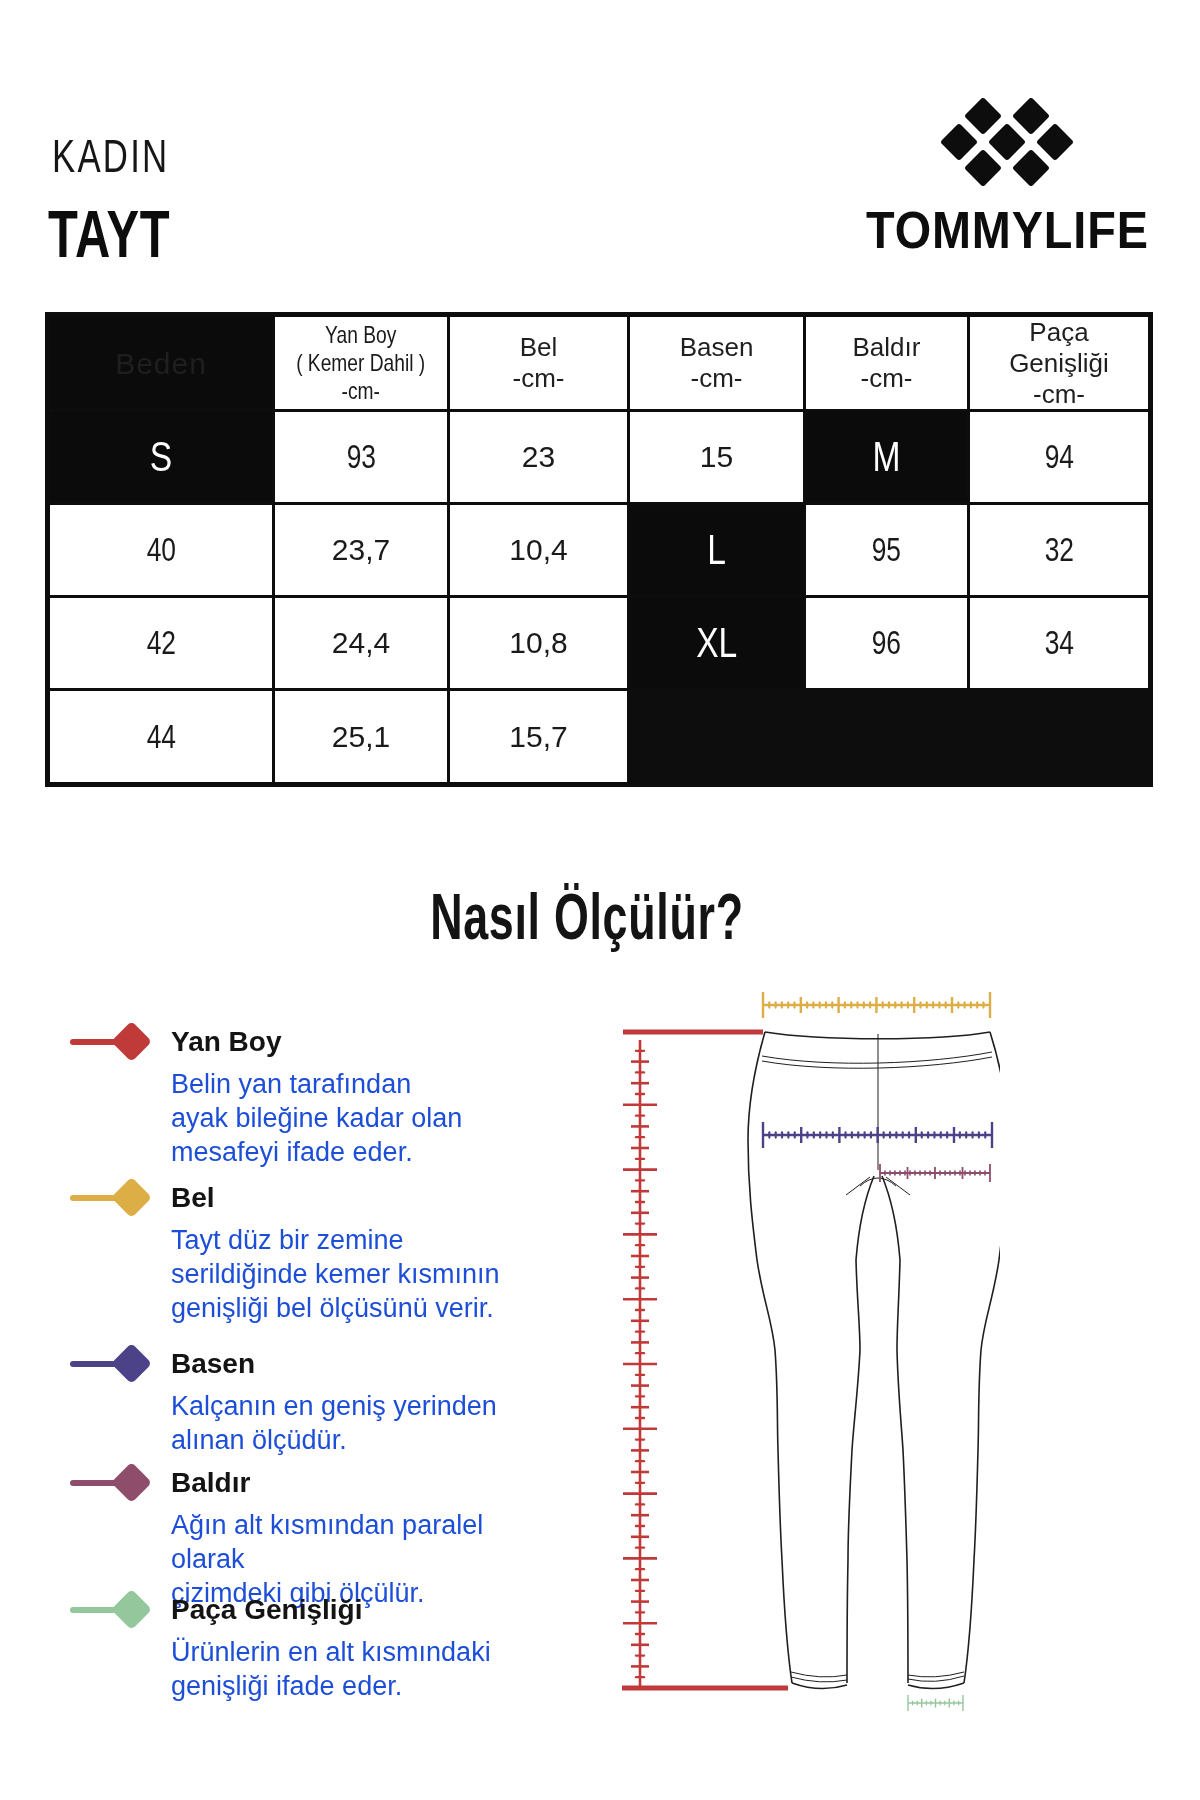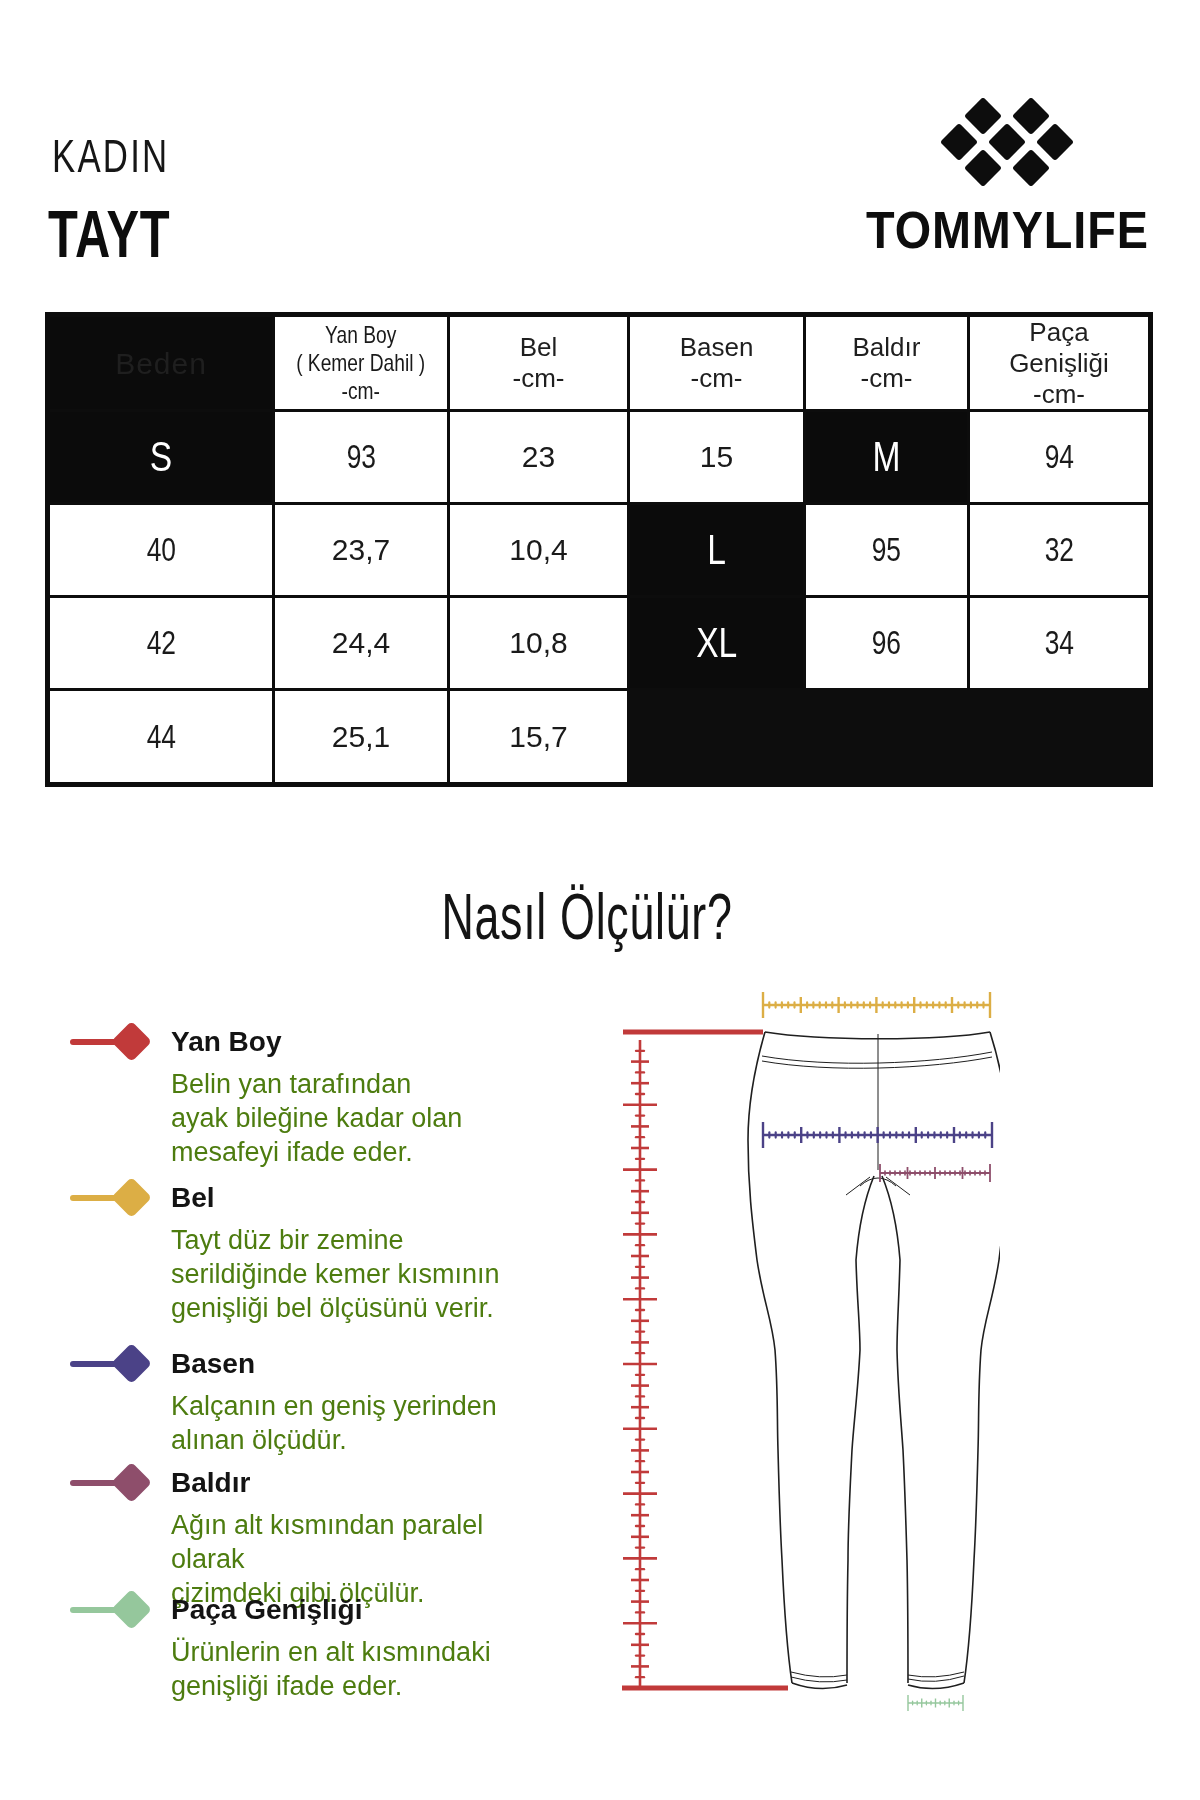--- a/index.html
+++ b/index.html
@@ -26,26 +26,26 @@
   .cell{background:#ffffff;display:flex;align-items:center;justify-content:center;text-align:center;}
   .cell.dark{background:#0b0b0b;color:#ffffff;}
   .hdr{font-size:26px;line-height:31px;white-space:pre-line;color:#1f1f1f;}
   .hdr-beden{font-size:30px;letter-spacing:1px;}
   .hdr-cond{font-size:24px;line-height:28px;transform:scaleX(.8);transform-origin:center center;white-space:pre-line;}
   .size-label{font-size:42px;font-weight:400;transform:scaleX(.8);transform-origin:center center;}
   .val-cond{font-size:33px;transform:scaleX(.8);transform-origin:center center;}
   .val-round{font-size:30px;}
 
   
-  .htm-title{left:0;top:880px;width:1174px;text-align:center;font-size:64px;font-weight:400;color:#141414;}
+  .htm-title{left:0;top:880px;width:1174px;text-align:center;font-size:64px;font-weight:700;color:#141414;}
   .htm-title>span{display:inline-block;transform:scaleX(.7);transform-origin:center center;letter-spacing:1px;white-space:nowrap;}
 
   .legend-item{left:0;width:560px;position:absolute;}
   .l-label{margin-left:171px;font-size:28px;font-weight:700;color:#141414;line-height:34px;}
-  .l-desc{margin-left:171px;margin-top:8px;font-size:27px;line-height:34px;color:#4d7c0f;white-space:pre-line;}
+  .l-desc{margin-left:171px;margin-top:8px;font-size:27px;line-height:34px;color:#1d4ed8;white-space:pre-line;}
   .marker{position:absolute;left:70px;top:-4px;width:90px;height:42px;}
   .mline{position:absolute;left:0;top:18px;width:52px;height:6px;border-radius:3px;}
   .mdiamond{position:absolute;left:47px;top:6px;width:29px;height:29px;border-radius:5px;transform:rotate(45deg);}
   .mc0{background:var(--mc0);} .mc1{background:var(--mc1);} .mc2{background:var(--mc2);}
   .mc3{background:var(--mc3);} .mc4{background:var(--mc4);}
 
   .figure{left:530px;top:980px;}
   svg .outline{fill:none;stroke:var(--outline);stroke-width:1.6px;}
   svg .seam{fill:none;stroke:var(--outline);stroke-width:1px;}
 </style>

